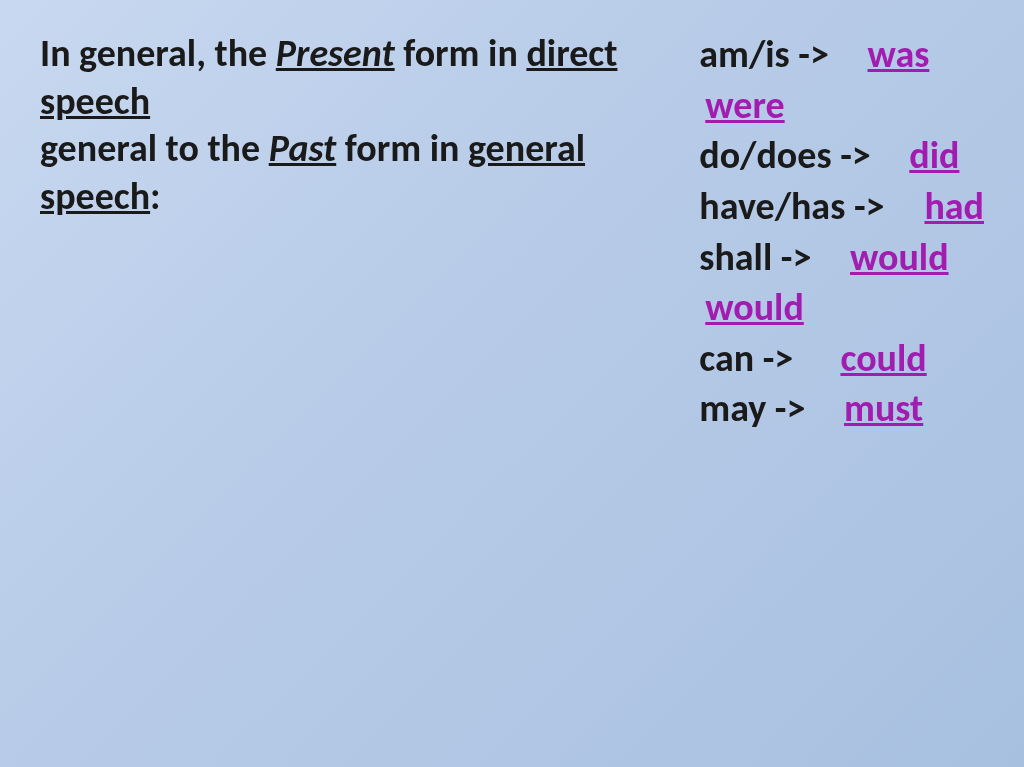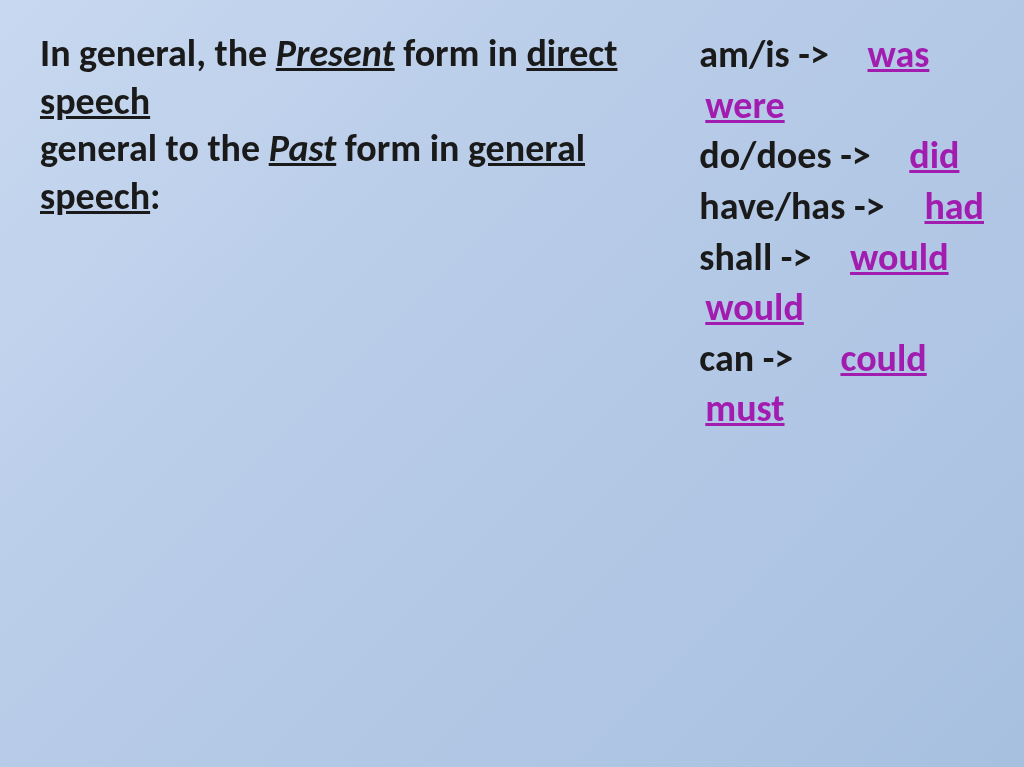--- a/index.html
+++ b/index.html
@@ -120,17 +120,18 @@
     <div class="item-row">
       <span class="item-result">would</span>
     </div>
 
     <div class="item-row">
       <span class="item-label">can -&gt;&nbsp;&nbsp;</span>
       <span class="item-result">could</span>
     </div>
 
     <div class="item-row">
+      <span class="item-label">may -&gt;&nbsp;</span>
       <span class="item-result">must</span>
     </div>
 
   </div>
 </div>
 
 </body></html>

